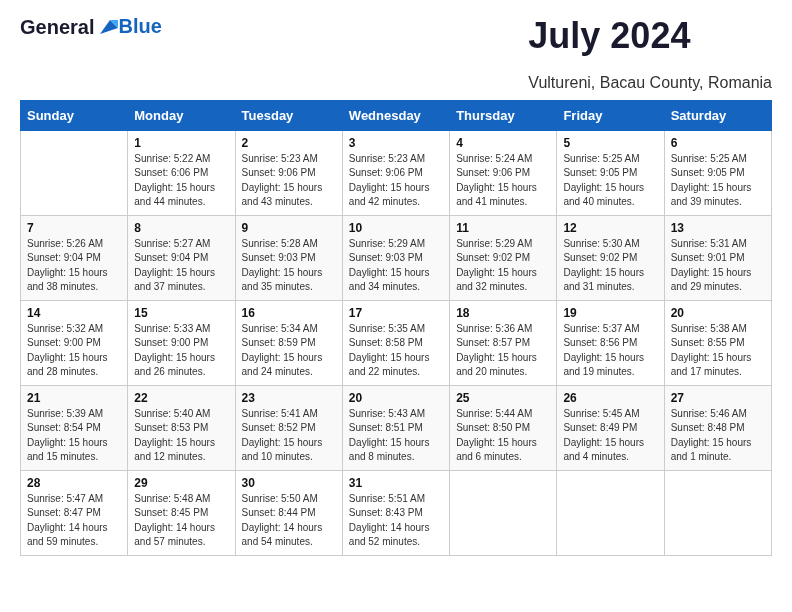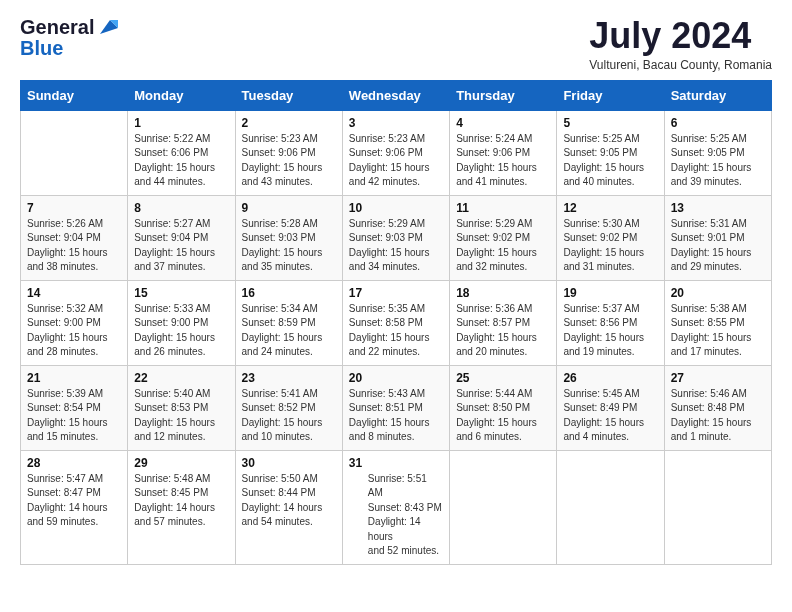--- a/index.html
+++ b/index.html
@@ -41,23 +41,23 @@
     .title-block {
       text-align: left;
     }
     .month-title {
       font-size: 36px;
       font-weight: bold;
       color: #1a1a2e;
       line-height: 1.1;
     }
     .location-subtitle {
-      font-size: 12px;
+      font-size: 16px;
       color: #333;
-      margin-top: 2px;
+      margin-top: 18px;
     }
     .calendar {
       width: 100%;
       border-collapse: collapse;
       margin-top: 8px;
       border: 1px solid #ec4899;
     }
     .calendar th {
       background-color: #1565c0;
       color: #fff;
@@ -94,21 +94,21 @@
     }
     .empty-cell {
       background: #fff !important;
     }
   </style>
 </head>
 <body>
 
 <div class="header-top">
   <div class="logo">
-    <div style="display:flex;flex-direction:column;align-items:flex-start;">
+    <div style="display:flex;flex-direction:row;align-items:flex-start;">
       <div style="display:flex;align-items:center;">
         <span class="logo-general">General</span>
         <svg class="logo-icon" viewBox="0 0 22 22">
           <polygon points="4,18 14,4 22,12" fill="#1565c0"></polygon>
           <polygon points="14,4 22,12 22,4" fill="#42a5f5"></polygon>
         </svg>
       </div>
       <span class="logo-blue">Blue</span>
     </div>
   </div>
@@ -346,21 +346,21 @@
         </td>
         <td>
           <span class="day-number">30</span>
           <div class="day-info" style="white-space: pre-line;">Sunrise: 5:50 AM
 Sunset: 8:44 PM
 Daylight: 14 hours
 and 54 minutes.</div>
         </td>
         <td>
           <span class="day-number">31</span>
-          <div class="day-info" style="white-space: pre-line; margin-left: 19px;">Sunrise: 5:51 AM
+          <div class="day-info" style="white-space: pre-line;">Sunrise: 5:51 AM
 Sunset: 8:43 PM
 Daylight: 14 hours
 and 52 minutes.</div>
         </td>
         <td class="empty-cell"></td>
         <td class="empty-cell"></td>
         <td class="empty-cell"></td>
       </tr>
     </tbody>
 </table>

